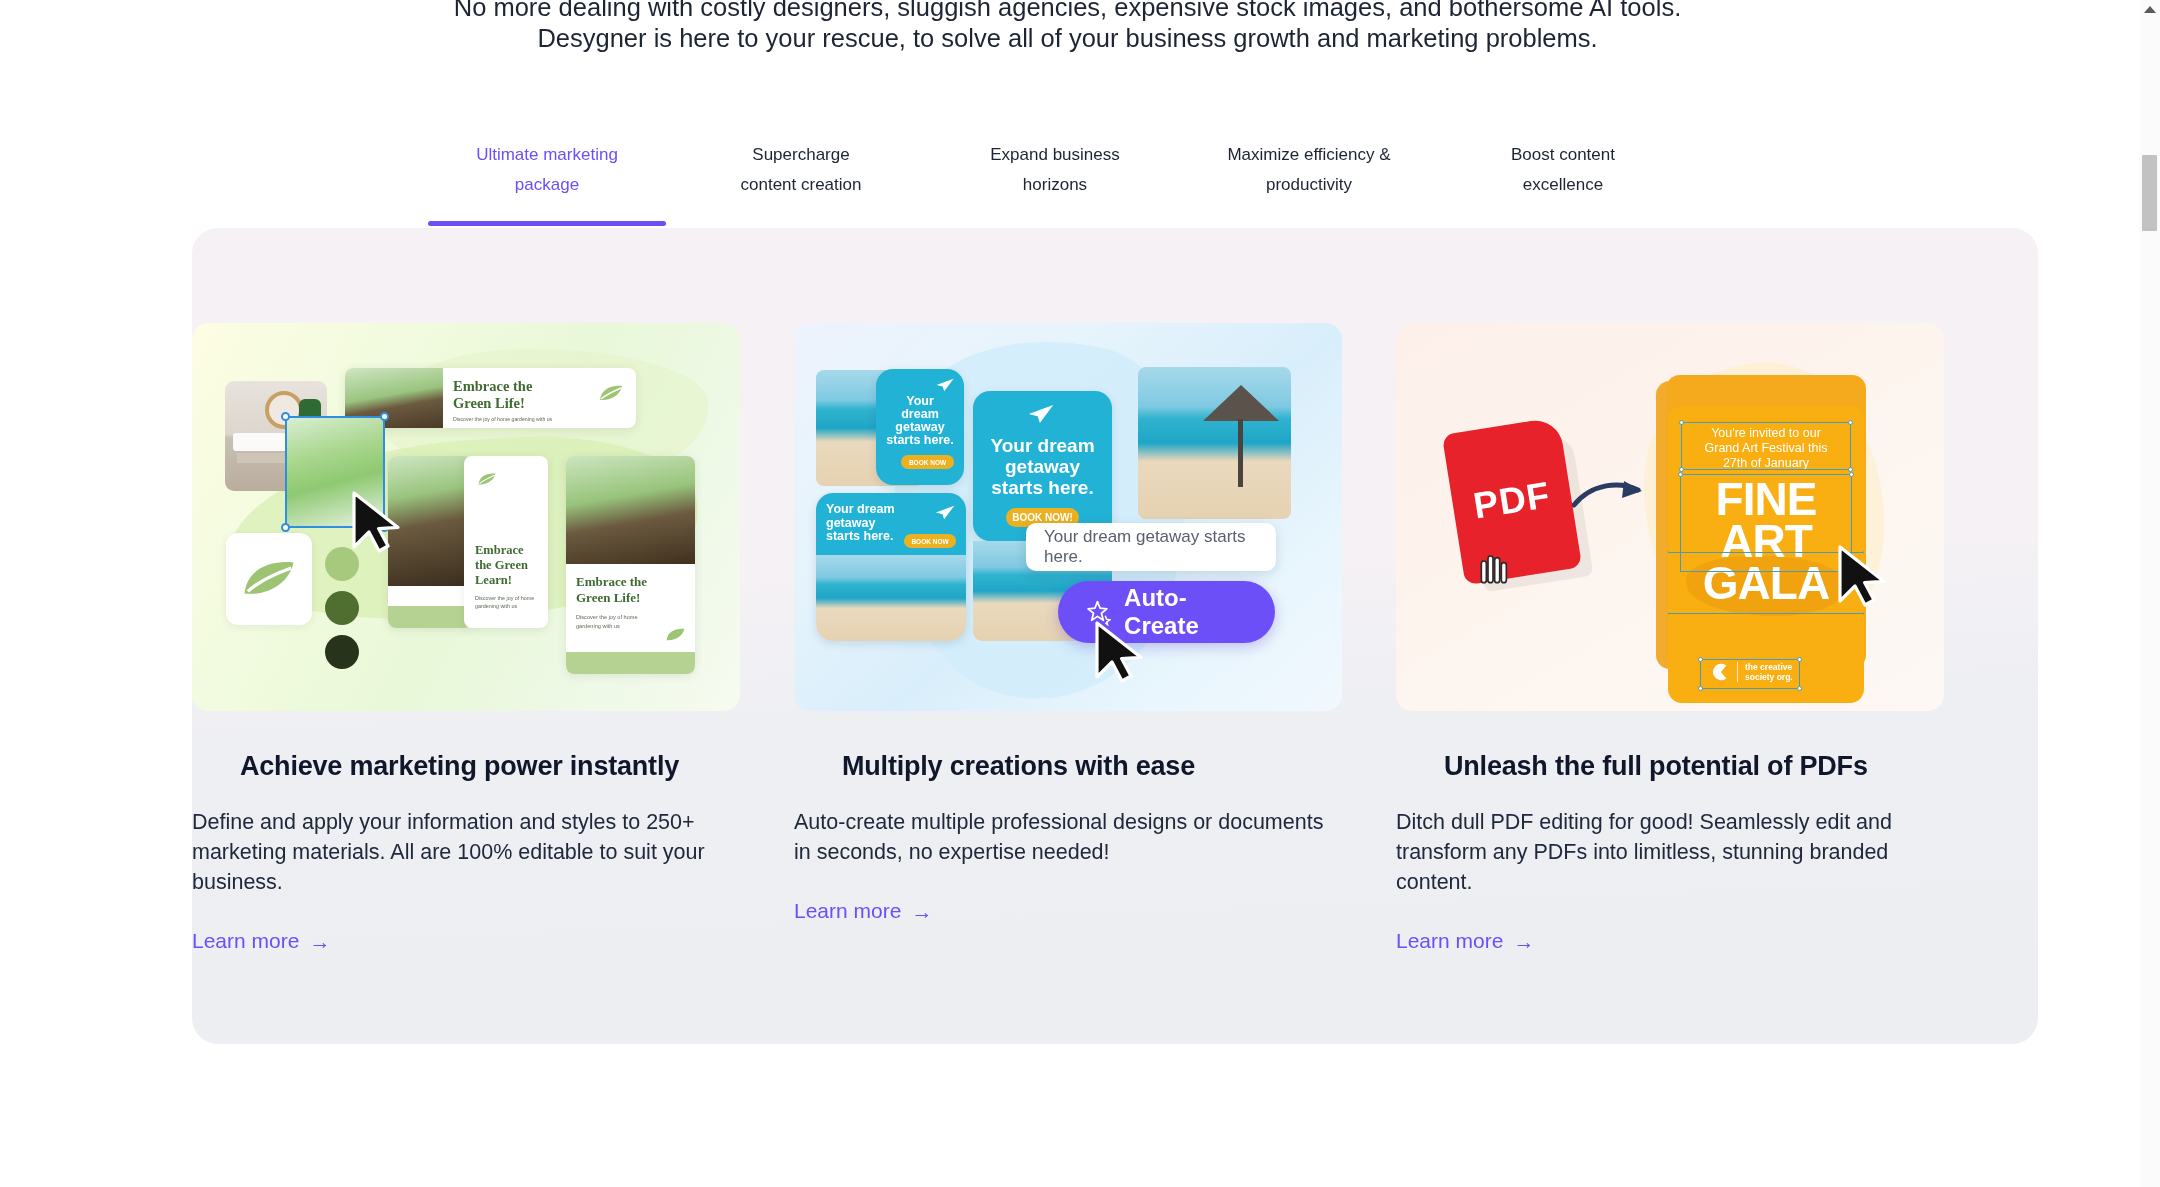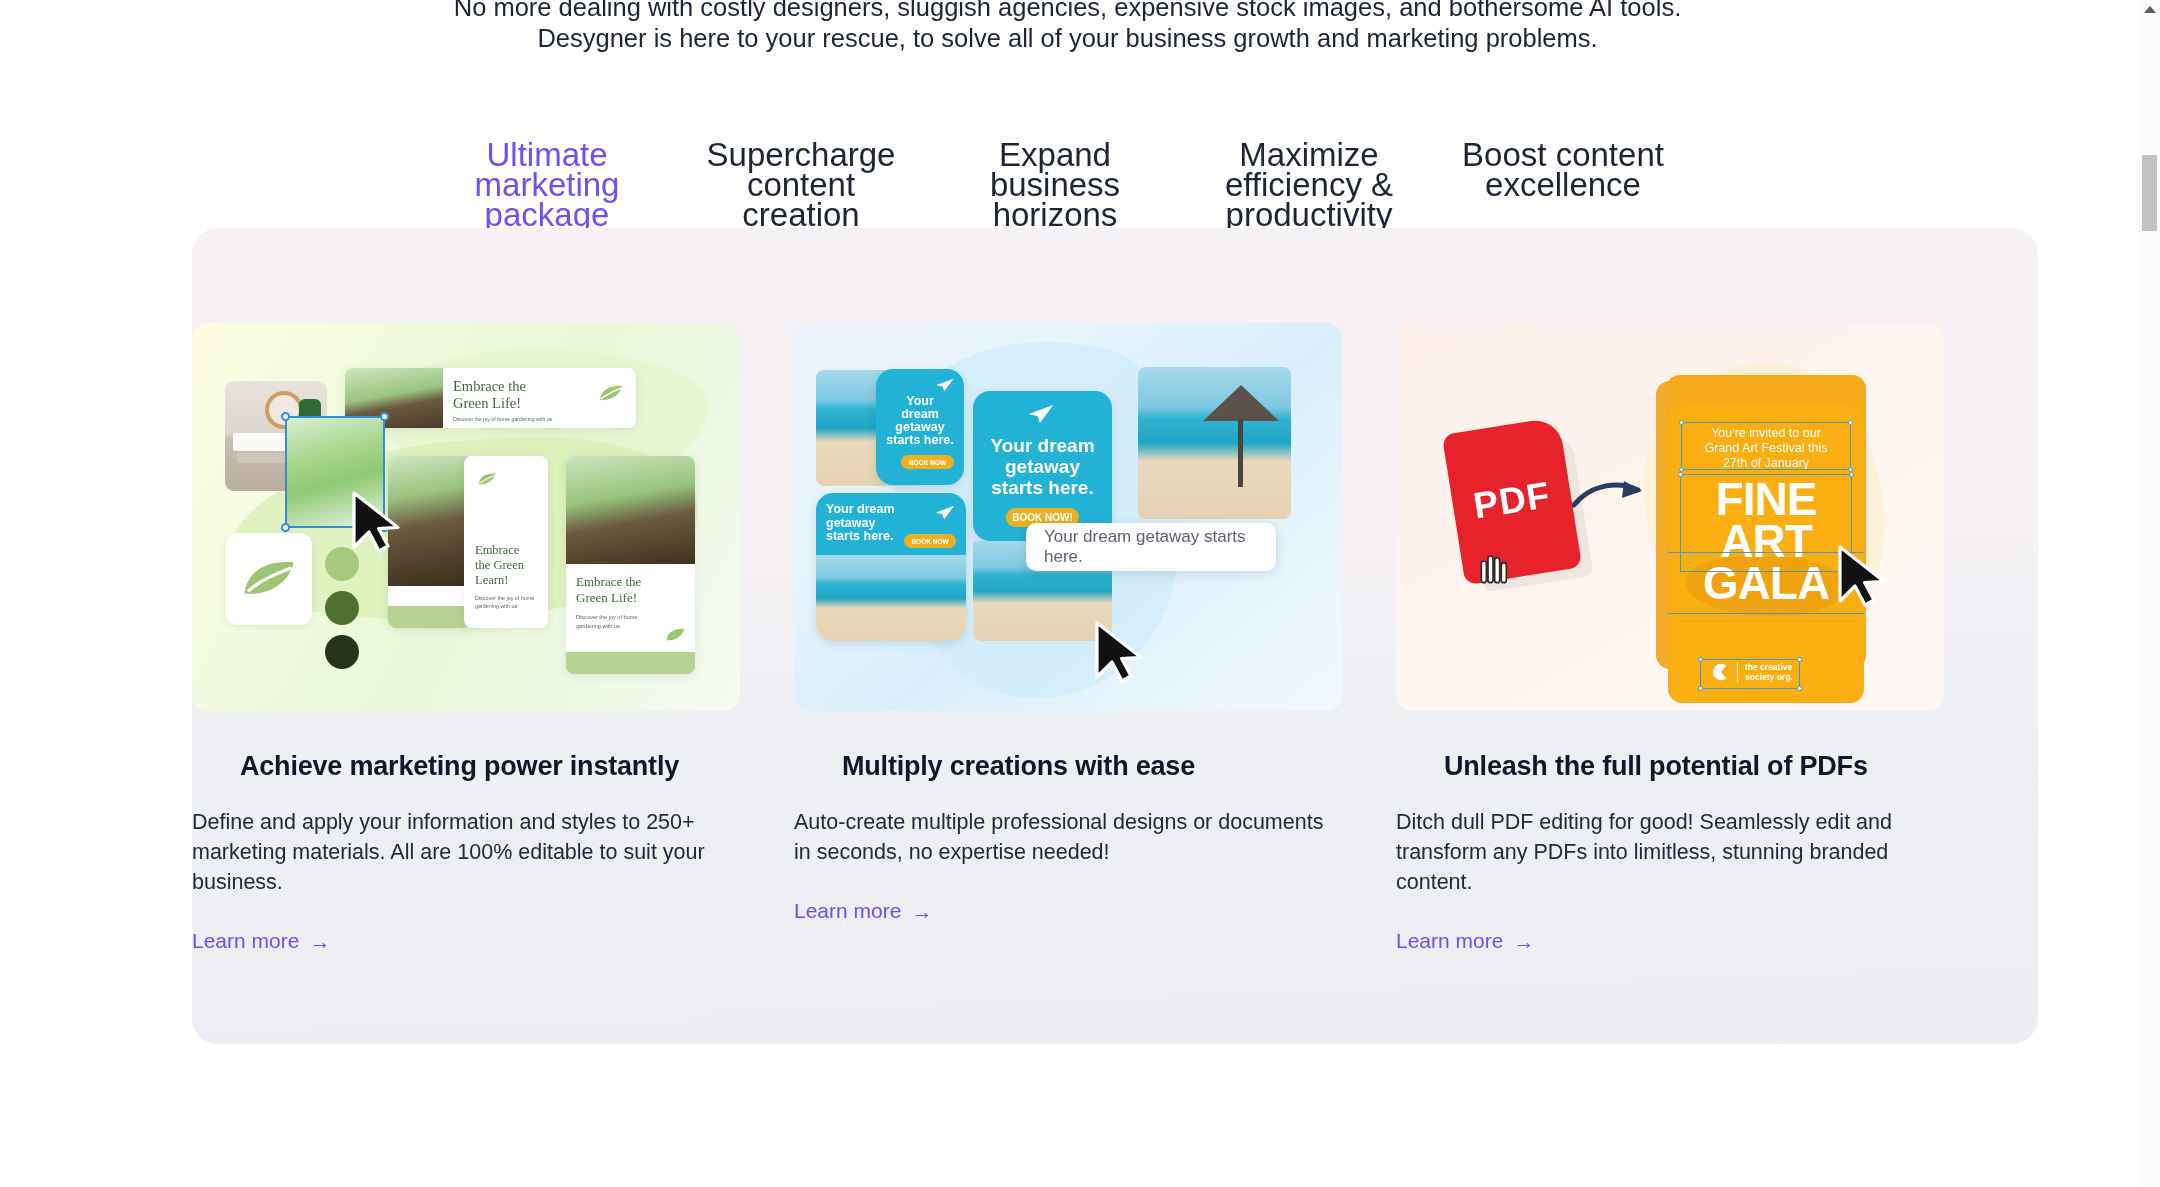--- a/index.html
+++ b/index.html
@@ -20,21 +20,21 @@
   }
   .intro .l2 { display:block; }
 
   
   .tabs {
     position: absolute; top: 140px; left: 420px; width: 1300px;
     display: flex; align-items: flex-start;
   }
   .tab {
     flex: 0 0 auto; text-align: center;
-    font-size: 33px; line-height: 30px; color: #1d2433;
+    font-size: 17px; line-height: 30px; color: #1d2433;
     padding: 0 18px 26px 18px; cursor: pointer; position: relative;
     width: 254px;
   }
   .tab.active { color: #6c4ff7; }
   .tab.active::after {
     content:""; position:absolute; left: 8px; right: 8px; bottom: 0;
     height: 5px; background:#6c4ff7; border-radius: 3px;
   }
   .tab-line { display:block; }
 
@@ -123,21 +123,21 @@
   .d1 { left:133px; top:224px; width:34px; height:34px; background:#a6c97d; }
   .d2 { left:133px; top:268px; width:34px; height:34px; background:#4f6f30; }
   .d3 { left:133px; top:312px; width:34px; height:34px; background:#27331a; }
 
   .tpl { position:absolute; background:#fff; border-radius:8px; overflow:hidden;
          box-shadow: 0 2px 10px rgba(40,60,30,.10); }
   .tpl-wide { left: 153px; top: 45px; width: 291px; height: 60px; }
   .tpl-wide .img { position:absolute; left:0; top:0; width:98px; height:60px;
       background: linear-gradient(170deg,#cfe6c2 0%,#9ac47f 45%,#6b5a3f 62%,#4a3a27 100%); }
   .tpl-wide .tx { position:absolute; left:108px; top:10px; }
-  .eg { font-family:"Liberation Serif", serif; color:#3f6b33; font-weight:400; }
+  .eg { font-family:"Liberation Serif", serif; color:#3f6b33; font-weight:700; }
 
   .tpl-tall { left: 196px; top: 133px; width: 84px; height: 172px; }
   .tpl-tall .img { position:absolute; left:0; top:0; width:84px; height:130px;
     background: linear-gradient(170deg,#cfe6c2 0%,#9ac47f 30%,#6b5a3f 52%,#3b2d1e 100%); }
   .tpl-tall .bar { position:absolute; left:0; bottom:0; width:100%; height:22px; background:#b6d293; }
 
   .tpl-card2 { left: 272px; top: 133px; width: 84px; height: 172px; background:#fff; }
 
   .tpl-port { left: 374px; top: 133px; width: 129px; height: 218px; }
   .tpl-port .img { position:absolute; left:0; top:0; width:129px; height:108px;
@@ -376,20 +376,27 @@
 
             <div class="beach" style="left:344px;top:44px;width:153px;height:152px;">
               <div style="position:absolute;right:12px;top:18px;width:0;height:0;border-left:38px solid transparent;border-right:38px solid transparent;border-bottom:36px solid #5a524b;"></div>
               <div style="position:absolute;right:48px;top:52px;width:5px;height:68px;background:#4a443e;"></div>
             </div>
 
             <div class="prompt" style="left:232px;top:200px;width:250px;height:48px;padding-left:18px;font-size:17px;">
               <span>Your dream getaway starts here.</span>
             </div>
 
+            <div class="autocreate" style="left:264px;top:258px;width:217px;height:62px;">
+              <svg width="28" height="28" viewBox="0 0 24 24">
+                <path d="M11 2 L13.4 8.2 L20 9 L14.8 13.2 L16.6 20 L11 16.2 L5.4 20 L7.2 13.2 L2 9 L8.6 8.2 Z" fill="none" stroke="#fff" stroke-width="1.7" stroke-linejoin="round"></path>
+                <path d="M18.5 15.5 L19.6 18.8 L23 19.5 L20 21.5 L20.6 24 L18.5 22.4" fill="none" stroke="#fff" stroke-width="1.4"></path>
+              </svg>
+              <span>Auto-Create</span>
+            </div>
 
             <svg class="cursor-arrow" style="left:299px;top:298px;" width="54" height="62" viewBox="0 0 27 31">
               <path d="M2 1 L2 28 L9.5 20.5 L14.5 30 L19 27.5 L14.3 18.8 L24 18.2 Z" fill="#111" stroke="#fff" stroke-width="1.6" stroke-linejoin="round"></path>
             </svg>
           </div>
         </div>
 
         <div class="card-title">Multiply creations with ease</div>
         <div class="card-body">Auto-create multiple professional designs or documents in seconds, no expertise needed!</div>
         <div class="learn">

